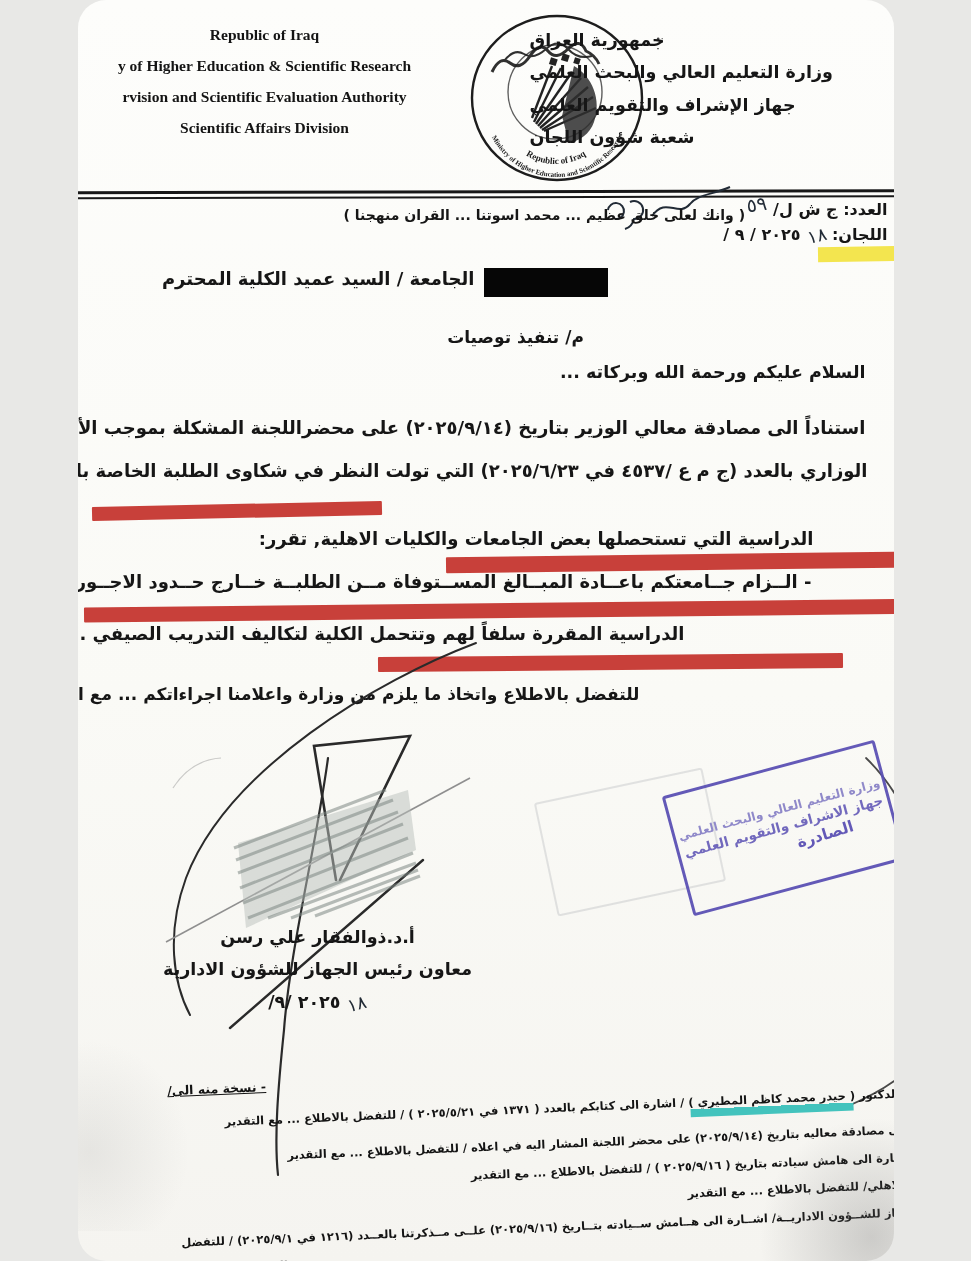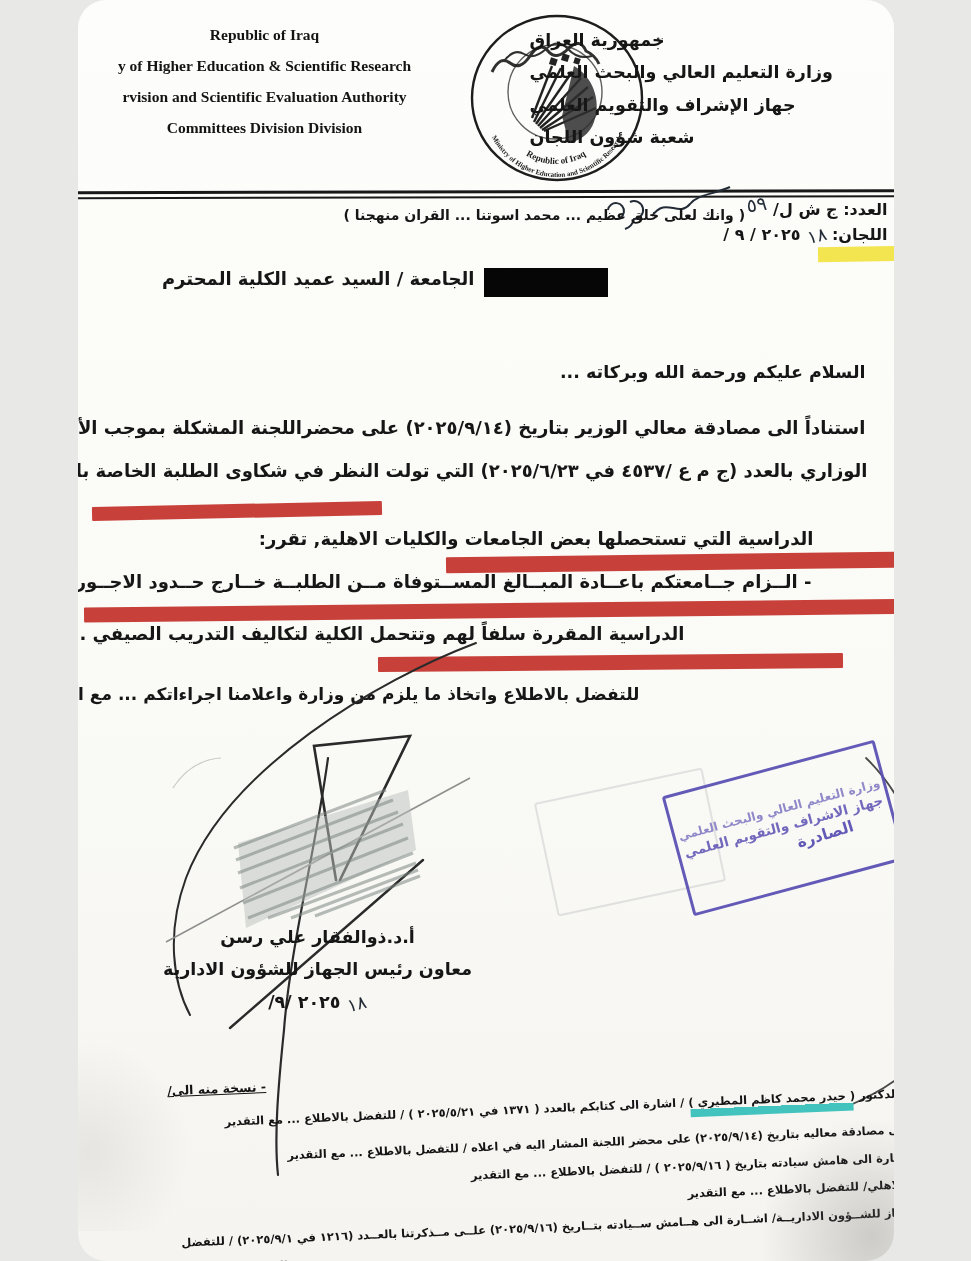--- a/index.html
+++ b/index.html
@@ -88,21 +88,21 @@
 </style>
 </head>
 <body>
 
 <div id="page">
 
   <div class="abs hdr-en">
     <div>Republic of Iraq</div>
     <div>y of Higher Education &amp; Scientific Research</div>
     <div>rvision and Scientific Evaluation Authority</div>
-    <div>Committees Division Division</div>
+    <div>Scientific Affairs Division</div>
   </div>
 
   <svg class="abs seal" viewBox="0 0 182 172">
     <ellipse cx="91" cy="86" rx="85" ry="82" fill="none" stroke="#1d1d1d" stroke-width="2.4"></ellipse>
     <circle cx="89" cy="80" r="47" fill="none" stroke="#2a2a2a" stroke-width="1.4" opacity=".75"></circle>
     <g stroke="#1b1b1b" fill="none" opacity=".9">
       <path d="M26 60 q8 -17 18 -9 t20 -7 t18 -5 t20 -2 t18 2 q9 4 13 13" stroke-width="3"></path>
       <path d="M38 49 q10 -13 20 -7 t22 -5 t22 0 t24 7" stroke-width="2"></path>
     </g>
     <g stroke="#222" stroke-width="2.4">
@@ -159,20 +159,21 @@
   </div>
   <div class="abs hl-yellow"></div>
 
   <div class="abs motto">( وانك لعلى خلق عظيم ... محمد اسوتنا ... القران منهجنا )</div>
 
   <div class="abs addressee">
     <span class="redaction"></span>
     <span>الجامعة / السيد عميد الكلية المحترم</span>
   </div>
 
+  <div class="abs subject">م/ تنفيذ توصيات</div>
   <div class="abs greeting">السلام عليكم ورحمة الله وبركاته ...</div>
 
   <div class="abs bline l1">استناداً الى مصادقة معالي الوزير بتاريخ (٢٠٢٥/٩/١٤) على محضراللجنة المشكلة بموجب الأمر</div>
   <div class="abs bline l2">الوزاري بالعدد (ج م ع /٤٥٣٧ في ٢٠٢٥/٦/٢٣) التي تولت النظر في شكاوى الطلبة الخاصة بالاجور غير</div>
   <div class="abs redbar rb1"></div>
   <div class="abs bline l3">الدراسية التي تستحصلها بعض الجامعات والكليات الاهلية, تقرر:</div>
   <div class="abs redbar rb2"></div>
   <div class="abs bline d1">- الــزام جــامعتكم باعــادة المبــالغ المســتوفاة مــن الطلبــة خــارج حــدود الاجــور</div>
   <div class="abs redbar rb3"></div>
   <div class="abs bline d2">الدراسية المقررة سلفاً لهم وتتحمل الكلية لتكاليف التدريب الصيفي .</div>

